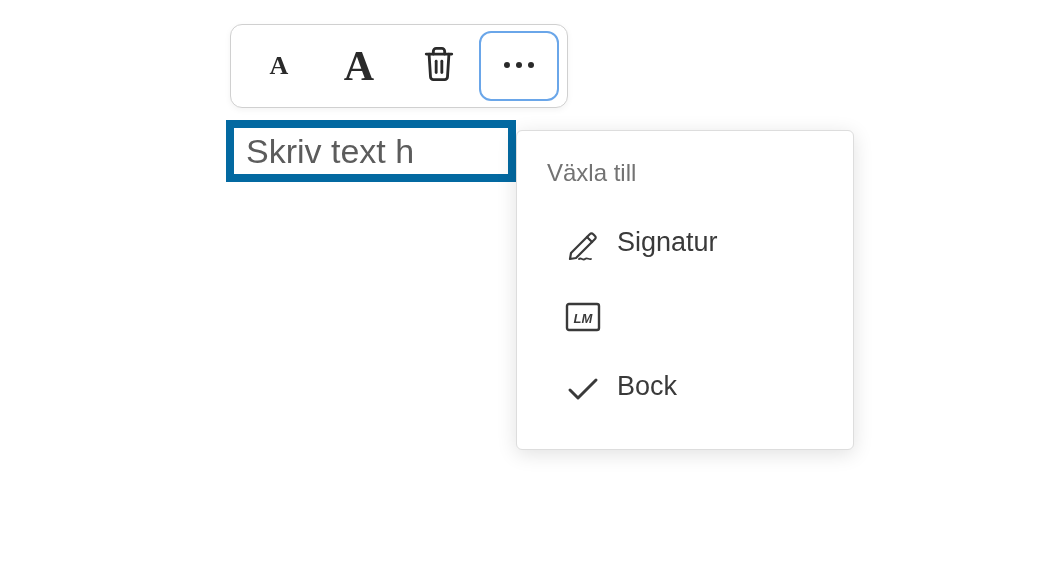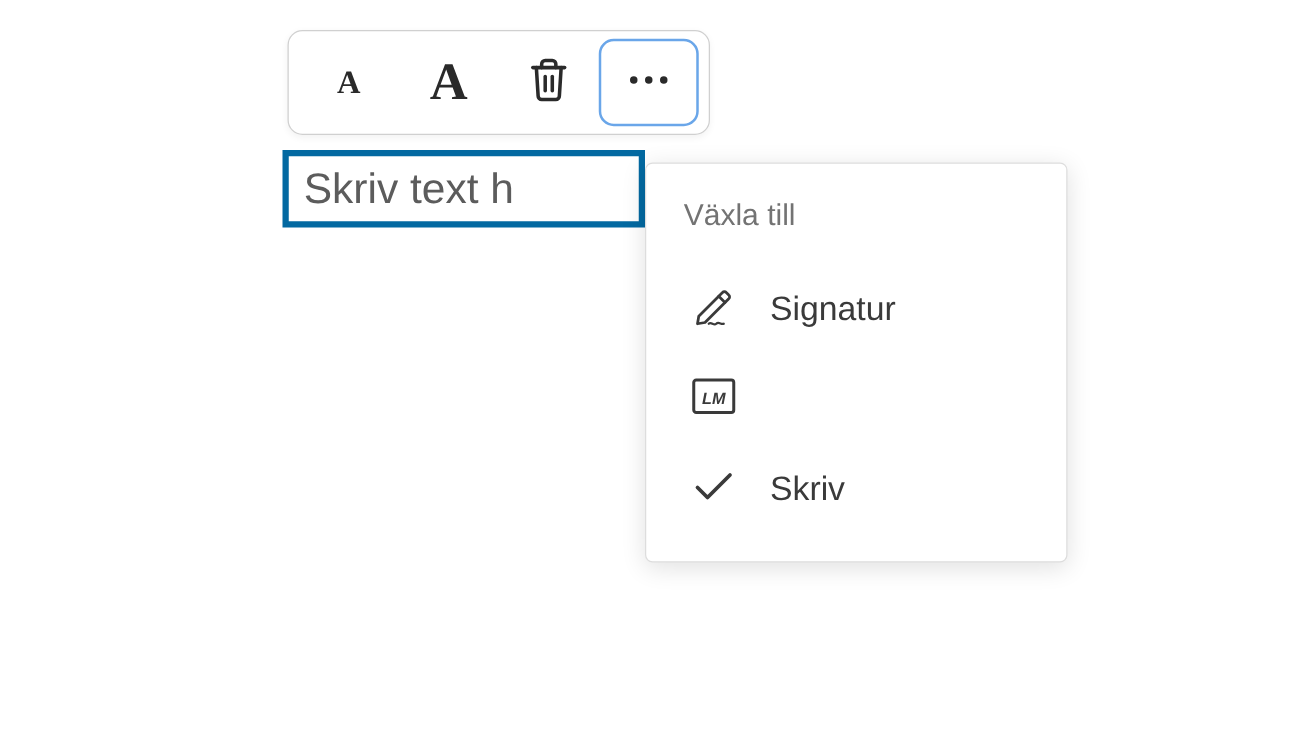--- a/index.html
+++ b/index.html
@@ -51,21 +51,21 @@
       font-size: 42px;
       font-weight: 700;
       color: #2a2a2a;
     }
     .text-input-box {
       position: absolute;
       top: 120px;
       left: 226px;
       width: 290px;
       height: 62px;
-      border: 5px solid #0369a1;
+      border: 8px solid #0369a1;
       background: #fff;
       display: flex;
       align-items: center;
       padding: 0 12px;
     }
     .text-input-placeholder {
       font-size: 34px;
       color: #5c5c5c;
       white-space: nowrap;
       overflow: hidden;
@@ -81,34 +81,35 @@
       box-shadow: 0 4px 20px rgba(0,0,0,0.12);
       padding: 20px 0 24px 0;
     }
     .dropdown-header {
       font-size: 24px;
       color: #737373;
       padding: 8px 30px 22px 30px;
     }
     .dropdown-item {
       display: flex;
-      align-items: flex-end;
-      gap: 22px;
+      align-items: flex-start;
+      gap: 11px;
       padding: 18px 30px;
       cursor: pointer;
       font-size: 27px;
       color: #3a3a3a;
     }
     .dropdown-icon {
       width: 47px;
       height: 36px;
       display: flex;
       align-items: center;
       justify-content: center;
       flex-shrink: 0;
+      margin-left: 12px;
     }
   </style>
 </head>
 <body>
 
 <div class="toolbar">
   <div class="toolbar-btn">
     <span class="small-a">A</span>
   </div>
   <div class="toolbar-btn">
@@ -163,15 +164,15 @@
     </span>
   </div>
 
 
   <div class="dropdown-item">
     <span class="dropdown-icon">
       <svg width="34" height="30" viewBox="0 0 34 30" fill="none" stroke="#3a3a3a" stroke-width="3" stroke-linecap="round" stroke-linejoin="round">
         <path d="M4 16 L12 24 L30 6"></path>
       </svg>
     </span>
-    <span>Skriv</span>
+    <span>Bock</span>
   </div>
 </div>
 
 </body></html>

